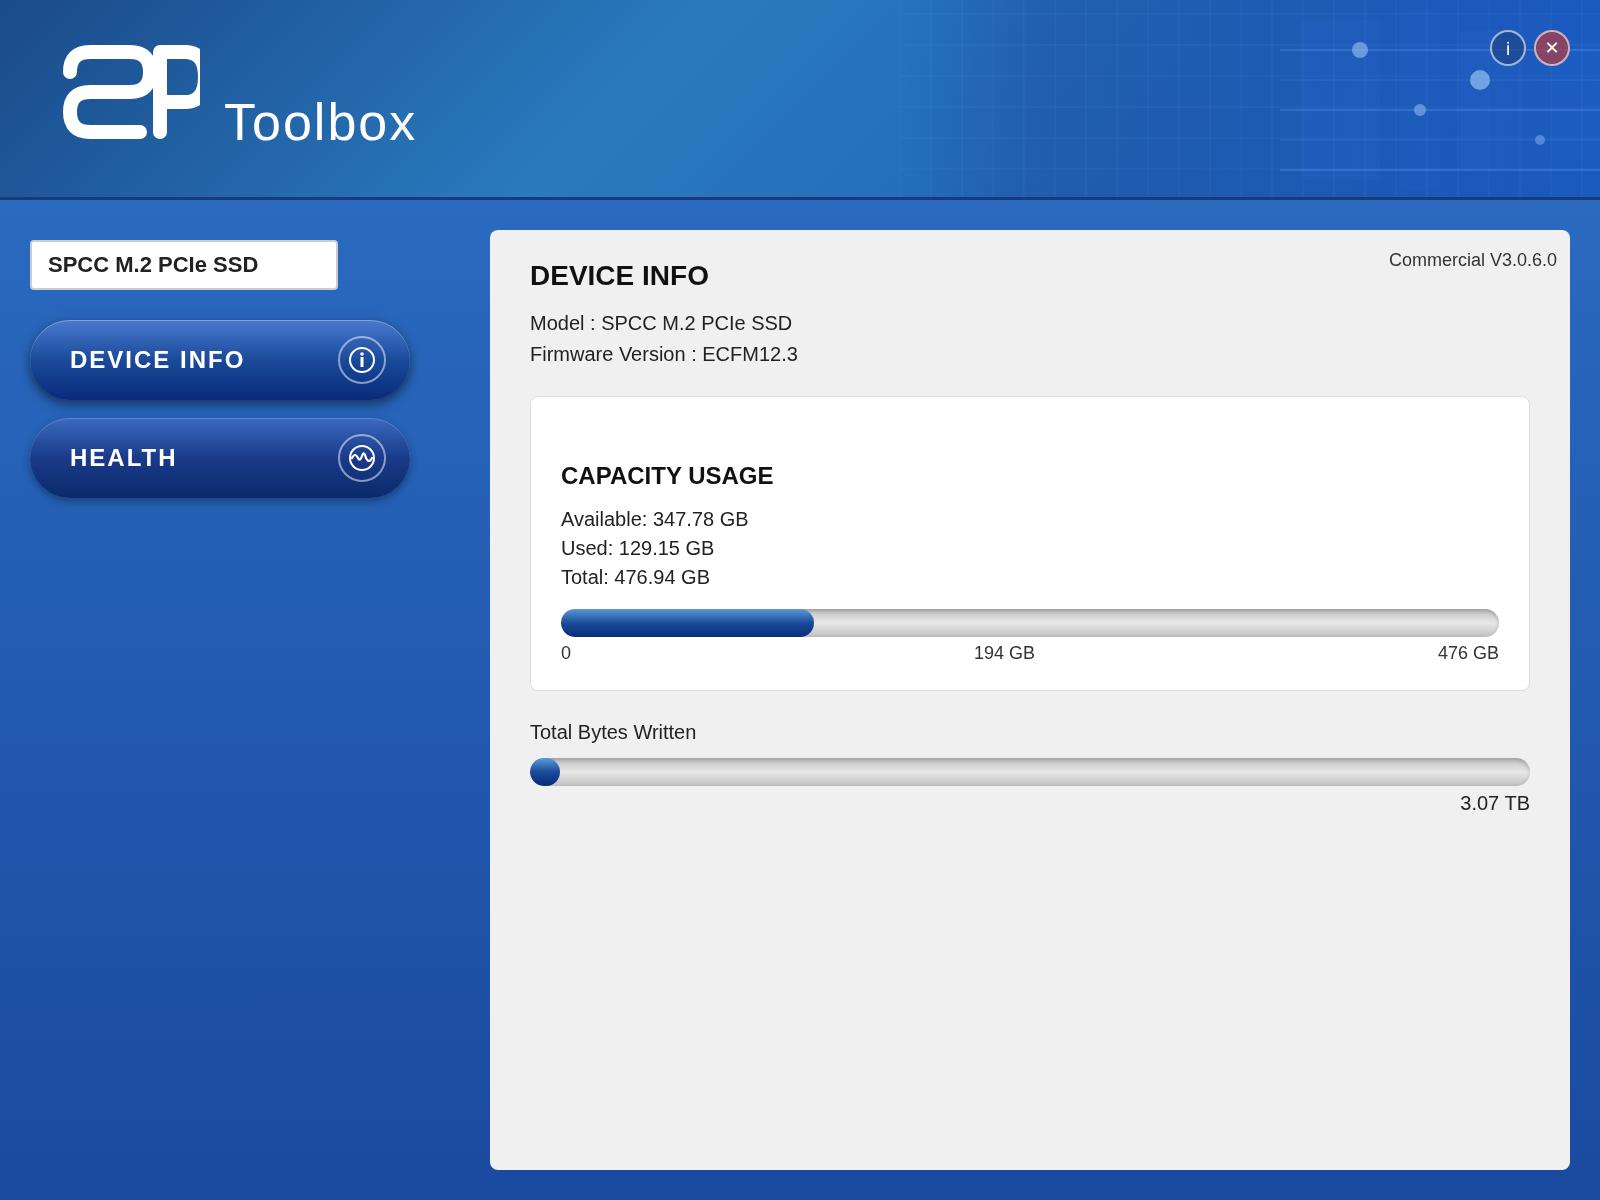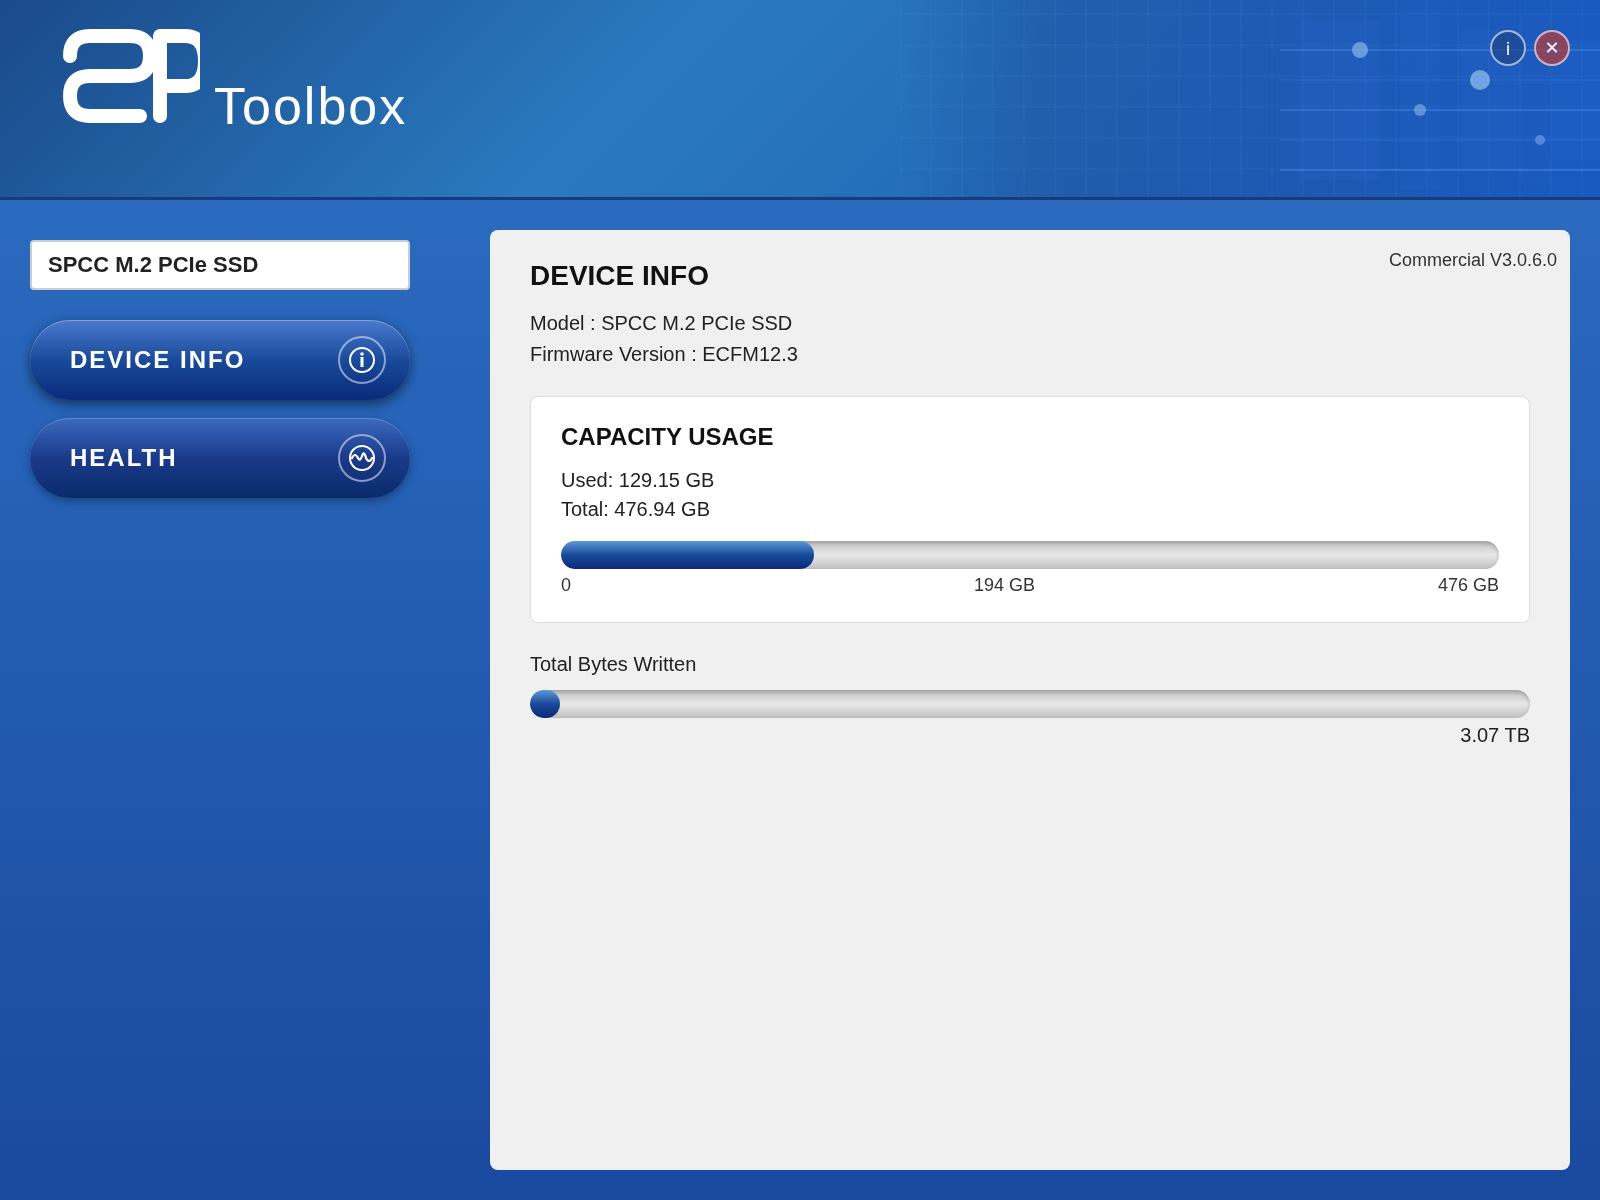--- a/index.html
+++ b/index.html
@@ -35,24 +35,24 @@
       width: 700px;
       height: 200px;
       background:
         repeating-linear-gradient(90deg, rgba(100,180,255,0.1) 0px, transparent 1px, transparent 30px, rgba(100,180,255,0.1) 31px),
         repeating-linear-gradient(0deg, rgba(100,180,255,0.1) 0px, transparent 1px, transparent 30px, rgba(100,180,255,0.1) 31px);
     }
 
     .sp-logo {
       position: absolute;
       left: 60px;
-      top: 26px;
+      top: 42px;
       display: flex;
       align-items: center;
-      gap: 14px;
+      gap: 24px;
     }
     .toolbox-text {
       font-size: 52px;
       color: white;
       font-weight: 300;
       letter-spacing: 2px;
       padding-top: 30px;
     }
 
     
@@ -101,21 +101,21 @@
 
     .device-selector {
       background: white;
       border: 2px solid #ccc;
       border-radius: 4px;
       padding: 10px 16px;
       font-size: 22px;
       font-weight: bold;
       color: #222;
       margin-bottom: 30px;
-      width: 380px;
+      width: 308px;
     }
 
     .nav-buttons {
       display: flex;
       flex-direction: column;
       gap: 18px;
     }
 
     .nav-btn {
       width: 380px;
@@ -192,20 +192,21 @@
       border: 1px solid #ddd;
       border-radius: 8px;
       padding: 26px 30px;
       margin-bottom: 30px;
     }
     .card-title {
       font-size: 24px;
       font-weight: bold;
       color: #111;
       margin-bottom: 18px;
+      margin-top: 39px;
     }
     .stat-line {
       font-size: 20px;
       color: #222;
       margin-bottom: 6px;
     }
 
     
     .progress-container {
       margin-top: 20px;
@@ -348,20 +349,21 @@
     <div class="version-badge">Commercial V3.0.6.0</div>
 
     <div class="device-info-section">
       <div class="section-title">DEVICE INFO</div>
       <div class="info-line">Model : SPCC M.2 PCIe SSD</div>
       <div class="info-line">Firmware Version : ECFM12.3</div>
     </div>
 
     <div class="card">
       <div class="card-title">CAPACITY USAGE</div>
+      <div class="stat-line">Available: 347.78 GB</div>
       <div class="stat-line">Used: 129.15 GB</div>
       <div class="stat-line">Total: 476.94 GB</div>
 
       <div class="progress-container">
         <div class="progress-bar-bg">
           <div class="progress-bar-fill" style="width: 27%;"></div>
         </div>
         <div class="progress-labels">
           <span>0</span>
           <span>194 GB</span>

